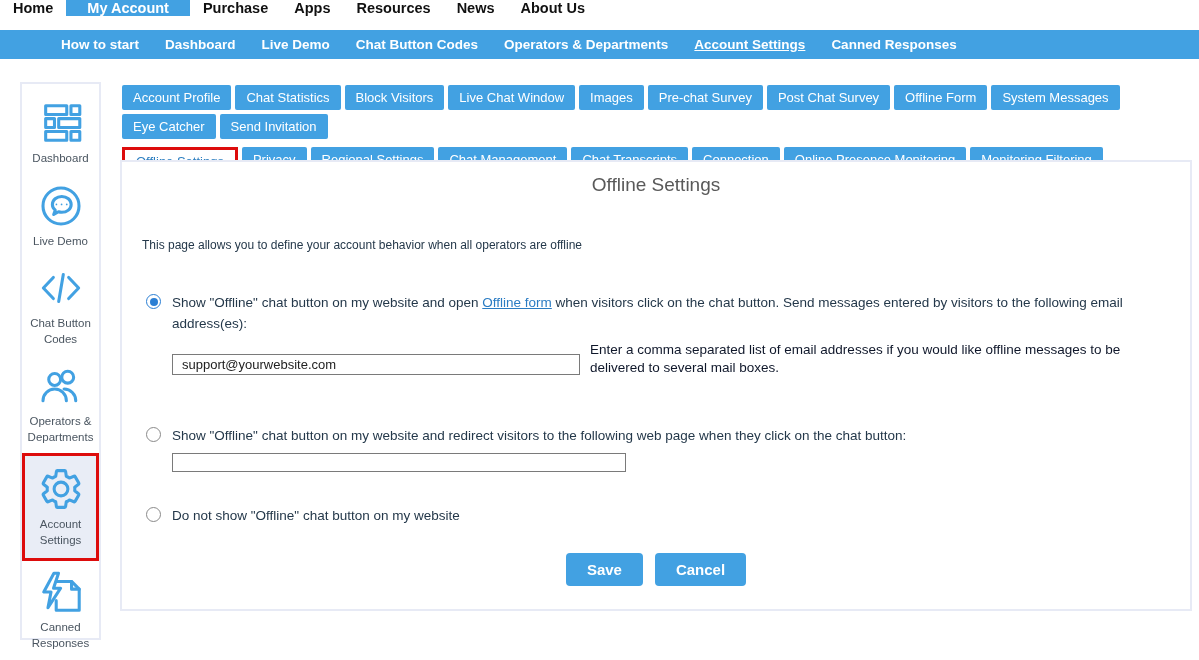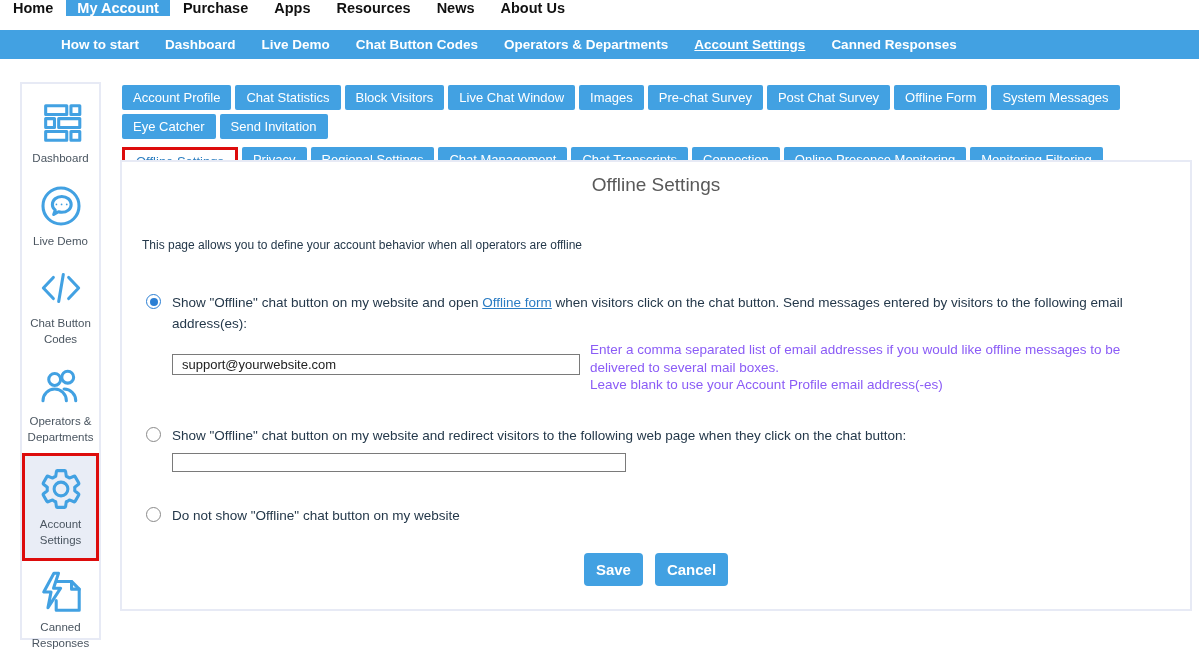--- a/index.html
+++ b/index.html
@@ -4,21 +4,21 @@
 <style>
   * { margin:0; padding:0; box-sizing:border-box; }
   html,body { width:1199px; height:660px; background:#fff; overflow:hidden;
     font-family:"Liberation Sans", sans-serif; }
 
   
   .topnav { position:absolute; top:0; left:0; width:1199px; height:30px;
     background:#fff; display:flex; align-items:flex-start; }
   .topnav .item { display:flex; align-items:center; padding:0 13px;
     font-size:14.5px; font-weight:bold; color:#111; cursor:pointer; }
-  .topnav .item.active { background:#42a1e2; color:#fff; padding:0 11px; }
+  .topnav .item.active { background:#42a1e2; color:#fff; padding:0 21px; }
 
   .subnav { position:absolute; top:30px; left:0; width:1199px; height:29px;
     background:#42a1e2; display:flex; align-items:stretch;padding-left:48px; }
   .subnav .item { display:flex; align-items:center; padding:0 13px;
     font-size:13.5px; font-weight:bold; color:#fff; cursor:pointer; }
   .subnav .item.active { text-decoration:underline; }
 
   
   .sidebar { position:absolute; left:20px; top:82px; width:81px; height:558px;
     background:#fff; border:2px solid #e7eaf5; display:flex; flex-direction:column;
@@ -56,29 +56,29 @@
     border-radius:50%; background:#fff; margin-top:2px; position:relative; cursor:pointer; }
   .radio.selected { border-color:#2b7fd4; }
   .radio.selected::after { content:""; position:absolute; inset:2.5px;
     background:#2b7fd4; border-radius:50%; }
   .opt-link { color:#2b7cc3; text-decoration:underline; cursor:pointer; }
 
   .email-input { position:absolute; left:50px; top:192px; width:408px; height:21px;
     border:1px solid #7a7a7a; font-size:13px; padding:1px 9px; color:#222;
     font-family:"Liberation Sans", sans-serif; }
   .helper { position:absolute; left:468px; top:179px; width:556px; font-size:13.5px;
-    color:#8b5cf6; line-height:17.5px; }
+    color:#0f172a; line-height:17.5px; }
   .url-input { position:absolute; left:50px; top:291px; width:454px; height:19px;
     border:1px solid #7a7a7a; font-size:13px; padding:1px 5px; color:#222;
     font-family:"Liberation Sans", sans-serif; }
 
   .btn-row { position:absolute; top:391px; left:0; width:100%; display:flex;
     justify-content:center; gap:12px; }
   .btn { background:#42a1e2; color:#fff; border:none; height:33px; font-size:15px;
-    font-weight:bold; border-radius:4px; cursor:pointer; padding:0 12px;
+    font-weight:bold; border-radius:4px; cursor:pointer; padding:0 21px;
     font-family:"Liberation Sans", sans-serif; }
 </style>
 </head>
 <body>
 
 <div class="topnav">
   <div class="item">Home</div>
   <div class="item active">My Account</div>
   <div class="item">Purchase</div>
   <div class="item">Apps</div>
@@ -195,21 +195,20 @@
   <div class="panel-title">Offline Settings</div>
   <div class="panel-desc">This page allows you to define your account behavior when all operators are offline</div>
 
   <div class="option" style="top:130px;">
     <span class="radio selected"></span>
     <span class="opt-text opt1-text"><span>Show "Offline" chat button on my website and open </span><span class="opt-link">Offline form</span><span> when visitors click on the chat button. Send messages entered by visitors to the following email address(es):</span></span>
   </div>
   <input class="email-input" type="text" value="support@yourwebsite.com" style="">
   <div class="helper">
     <div>Enter a comma separated list of email addresses if you would like offline messages to be delivered to several mail boxes.</div>
-    <div>Leave blank to use your Account Profile email address(-es)</div>
   </div>
 
   <div class="option" style="top:263px;">
     <span class="radio"></span>
     <span class="opt-text">Show "Offline" chat button on my website and redirect visitors to the following web page when they click on the chat button:</span>
   </div>
   <input class="url-input" type="text" value="" style="">
 
   <div class="option" style="top:343px;">
     <span class="radio"></span>

